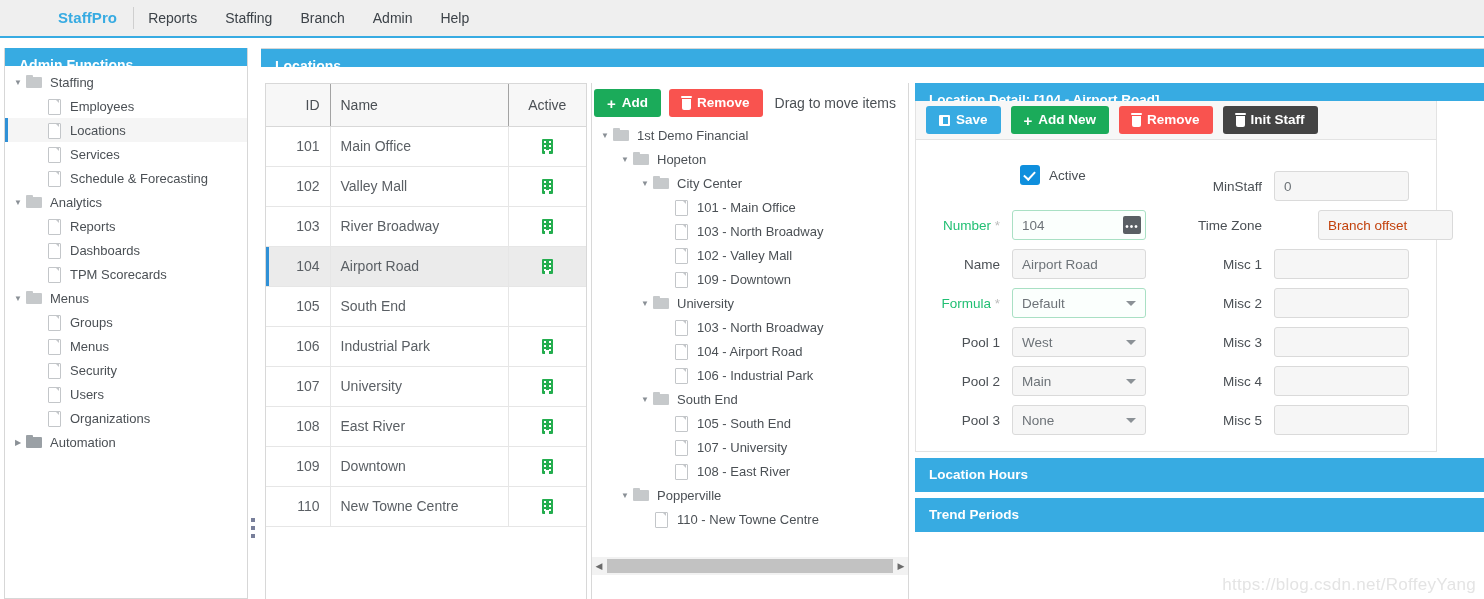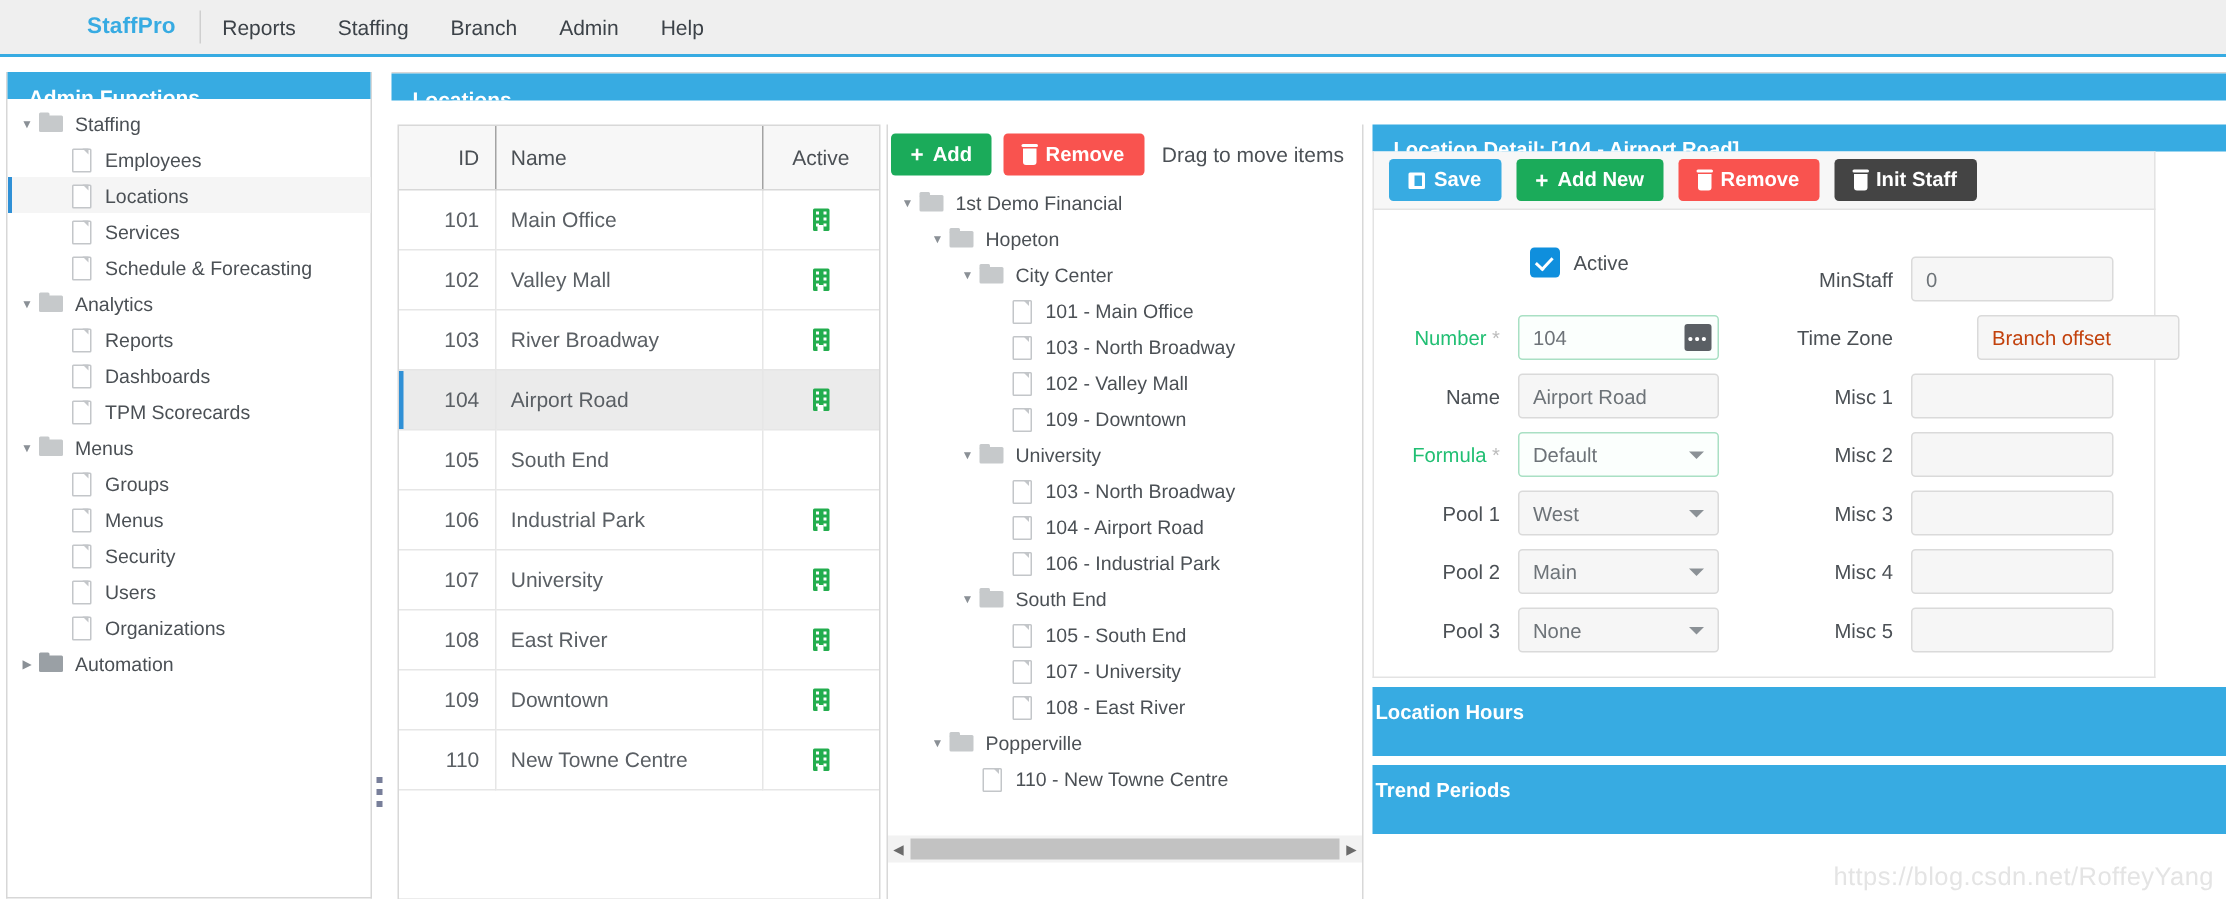--- a/index.html
+++ b/index.html
@@ -222,22 +222,22 @@
     width: 20px; height: 20px; background: #0f8fdd; border-radius: 3px;
     position: relative; display: inline-block;
   }
   .chk::after {
     content: ""; position: absolute; left: 6px; top: 4px; width: 5px; height: 9px;
     border: solid #fff; border-width: 0 2px 2px 0; transform: rotate(43deg);
   }
   .chk-label { margin-left: 9px; font-size: 13.5px; color: #4b5055; }
 
   .acc {
-    width: 569px; height: 46px; background: #37abe2; color: #fff; font-weight: bold;
-    font-size: 13.5px; line-height: 33px; padding-left: 2px; margin-top: 6px;
+    width: 569px; height: 34px; background: #37abe2; color: #fff; font-weight: bold;
+    font-size: 13.5px; line-height: 33px; padding-left: 14px; margin-top: 6px;
   }
 
   #watermark {
     position: absolute; right: 8px; bottom: 4px; font-size: 17px;
     color: #e4e4e4; letter-spacing: .3px; pointer-events: none;
   }
 </style>
 </head>
 <body>
 

